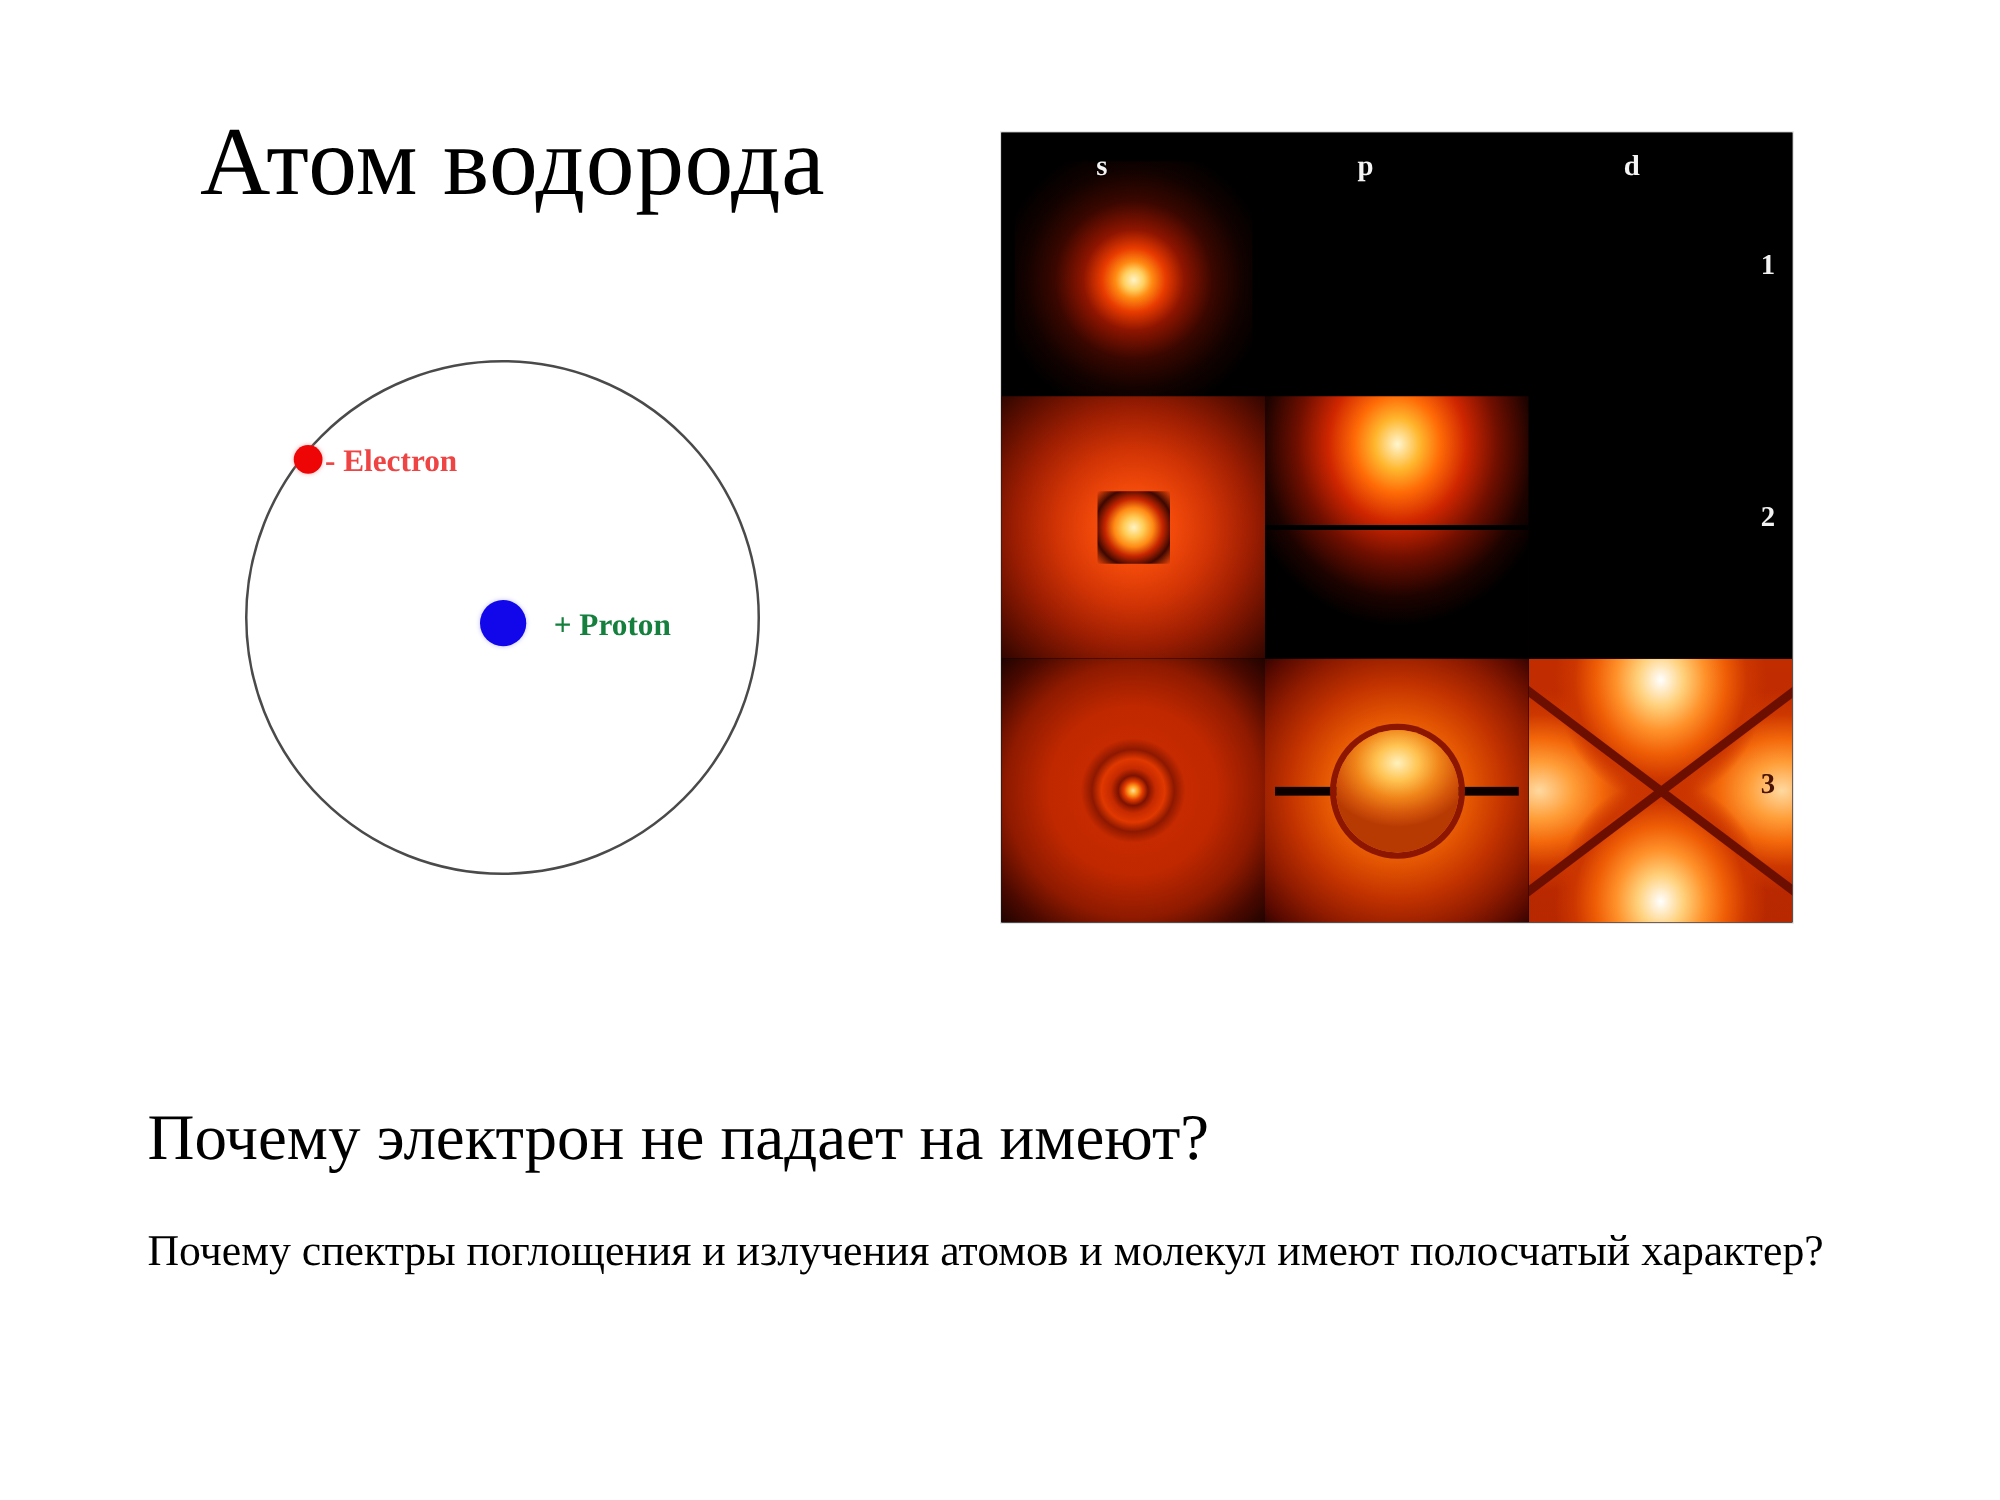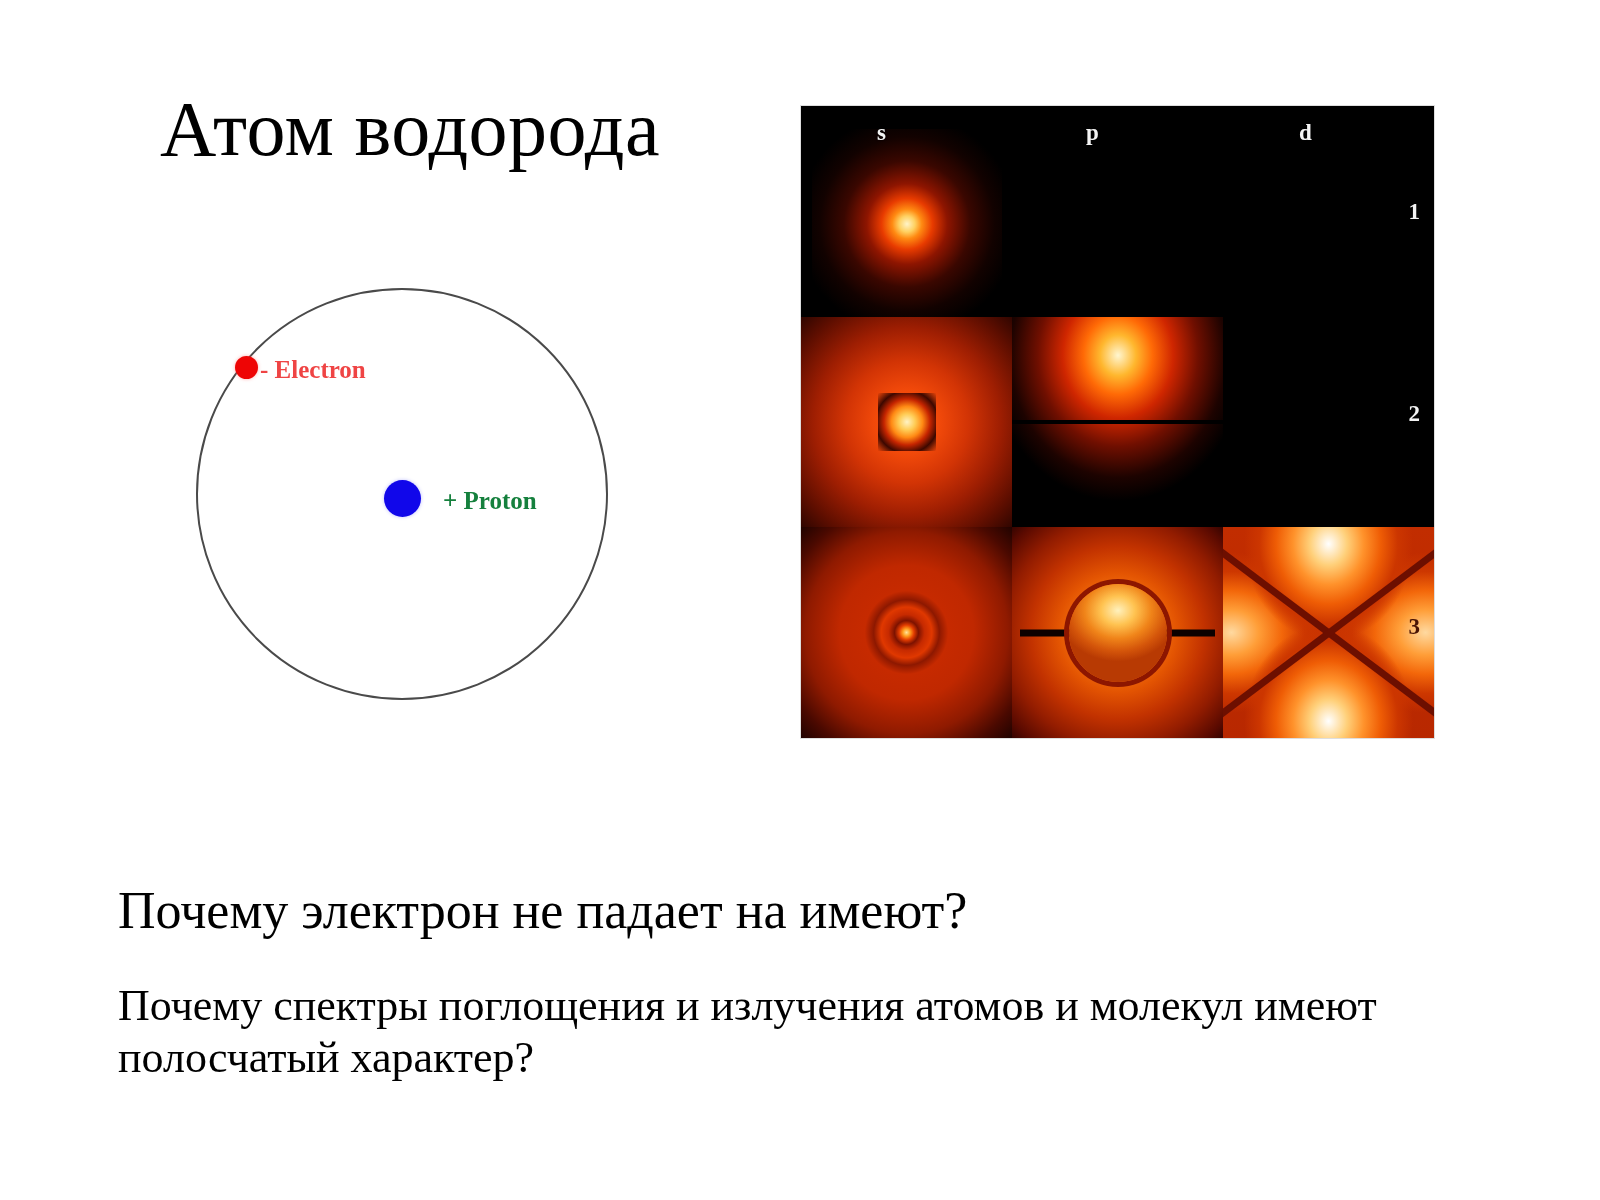--- a/index.html
+++ b/index.html
@@ -282,21 +282,21 @@
     top: 880px;
     font-size: 52px;
     line-height: 1.18;
     white-space: nowrap;
   }
   #question-2 {
     position: absolute;
     left: 118px;
     top: 980px;
     width: 1380px;
-    font-size: 44px;
+    font-size: 35px;
     line-height: 1.18;
   }
 </style>
 </head>
 <body>
 
 <div id="slide-title">Атом водорода</div>
 
 <div id="atom-diagram">
 

